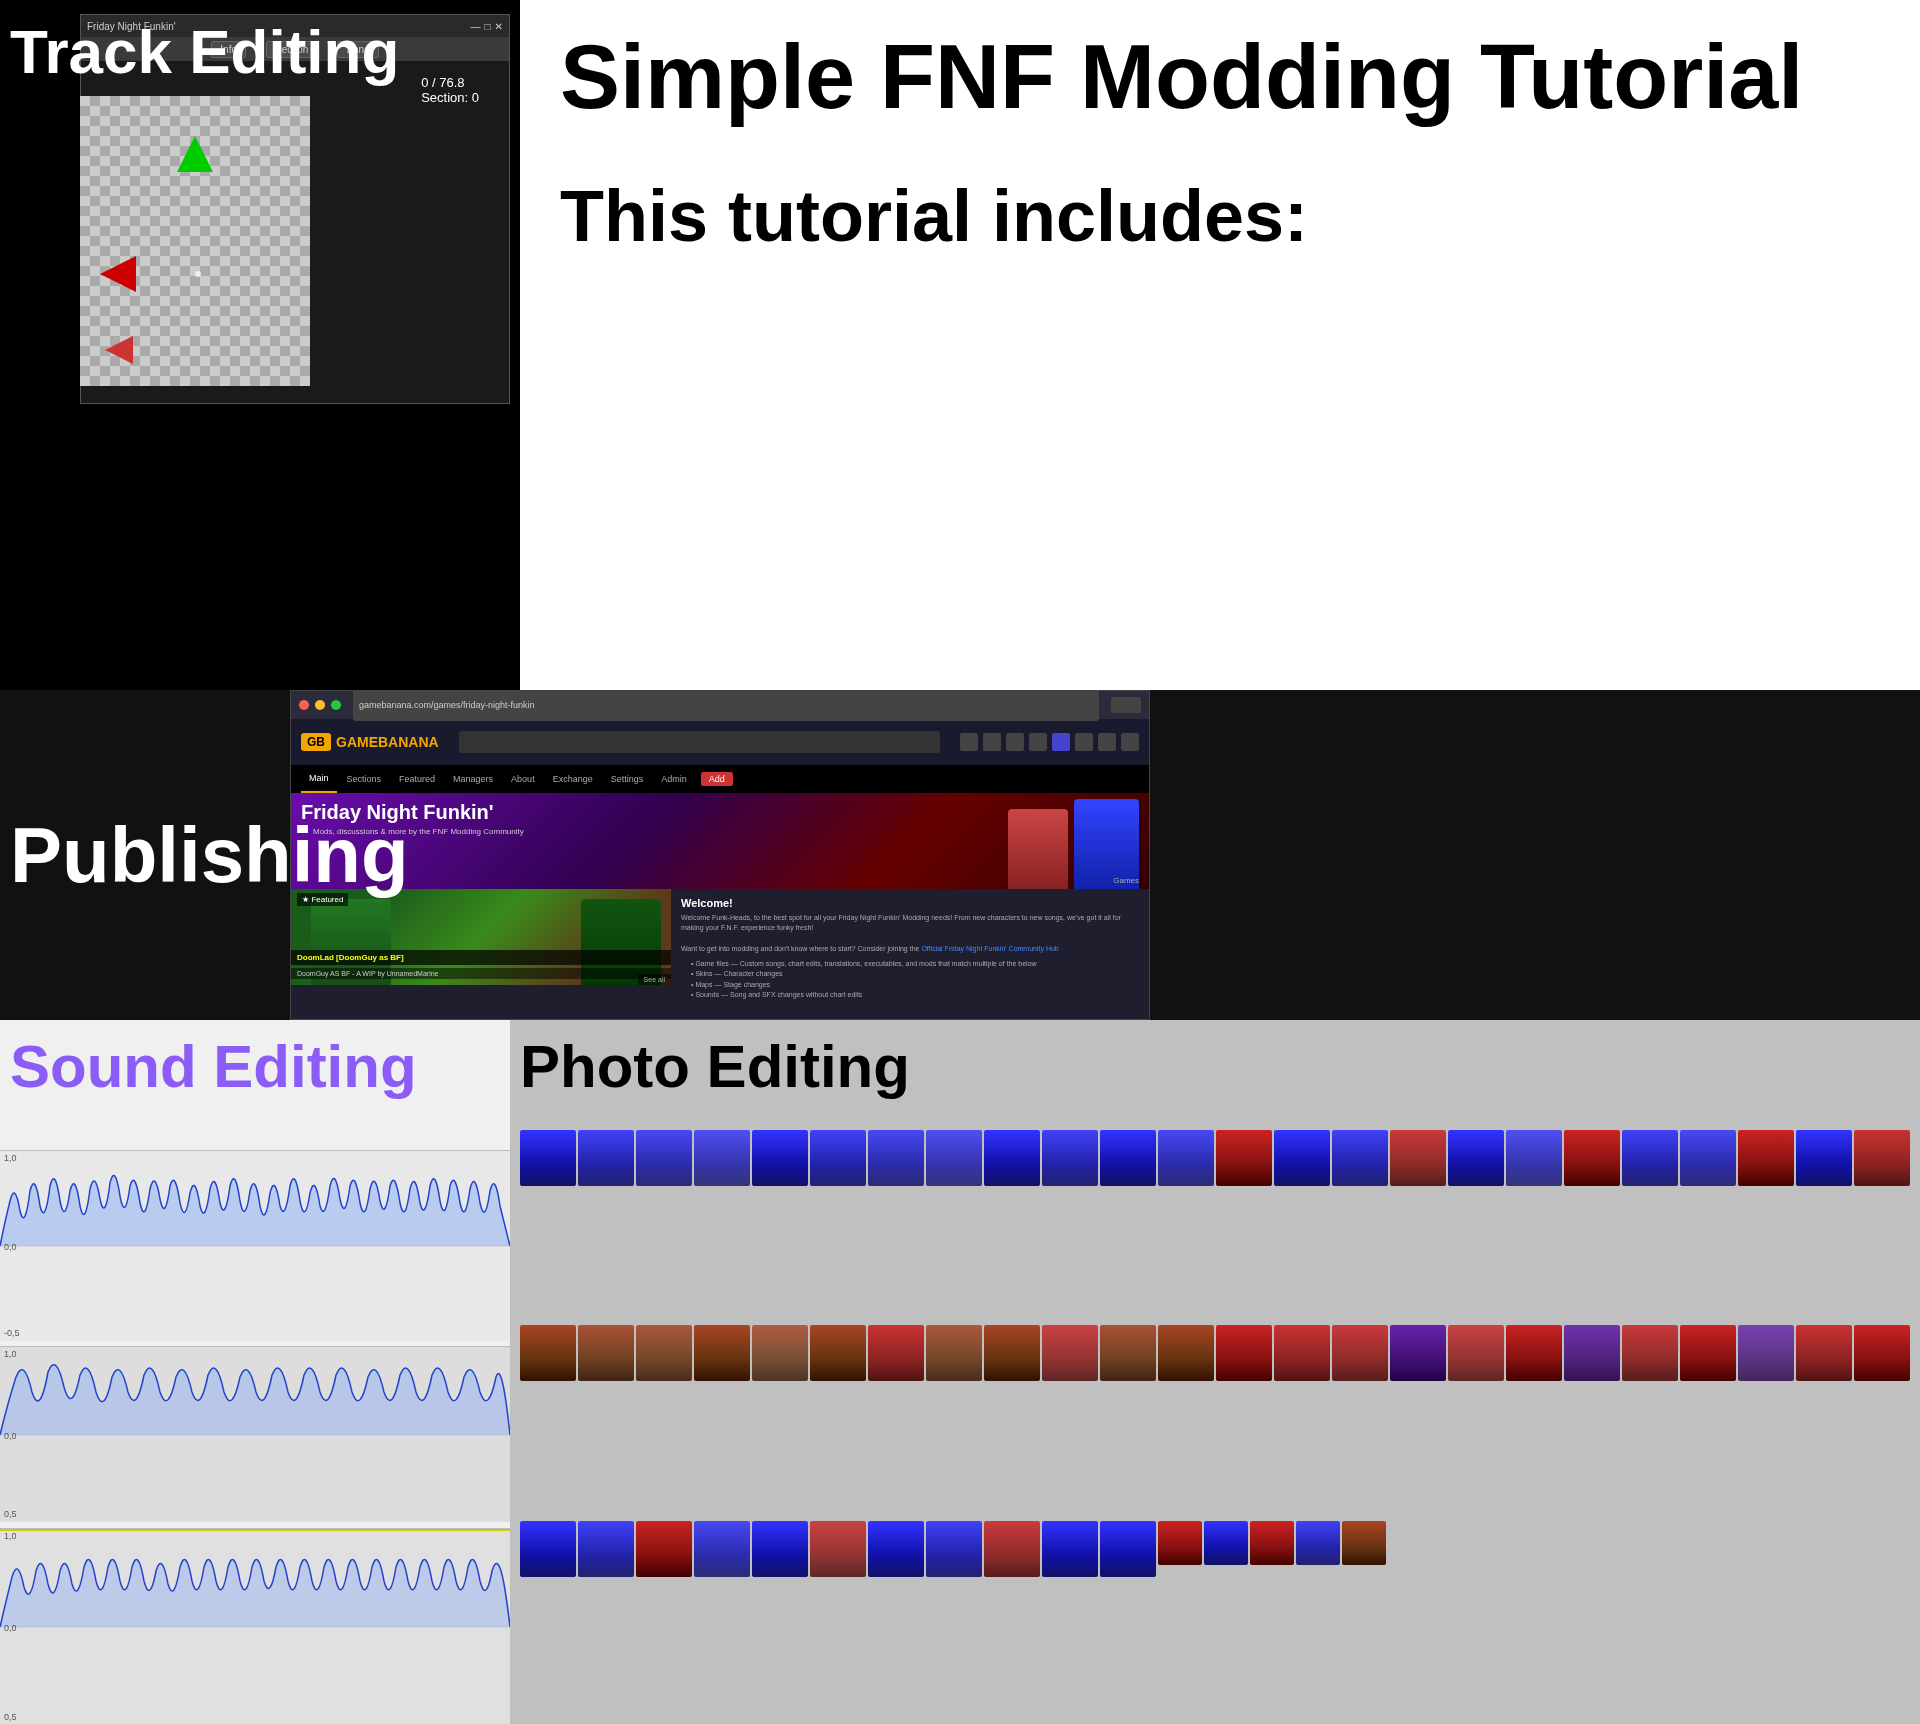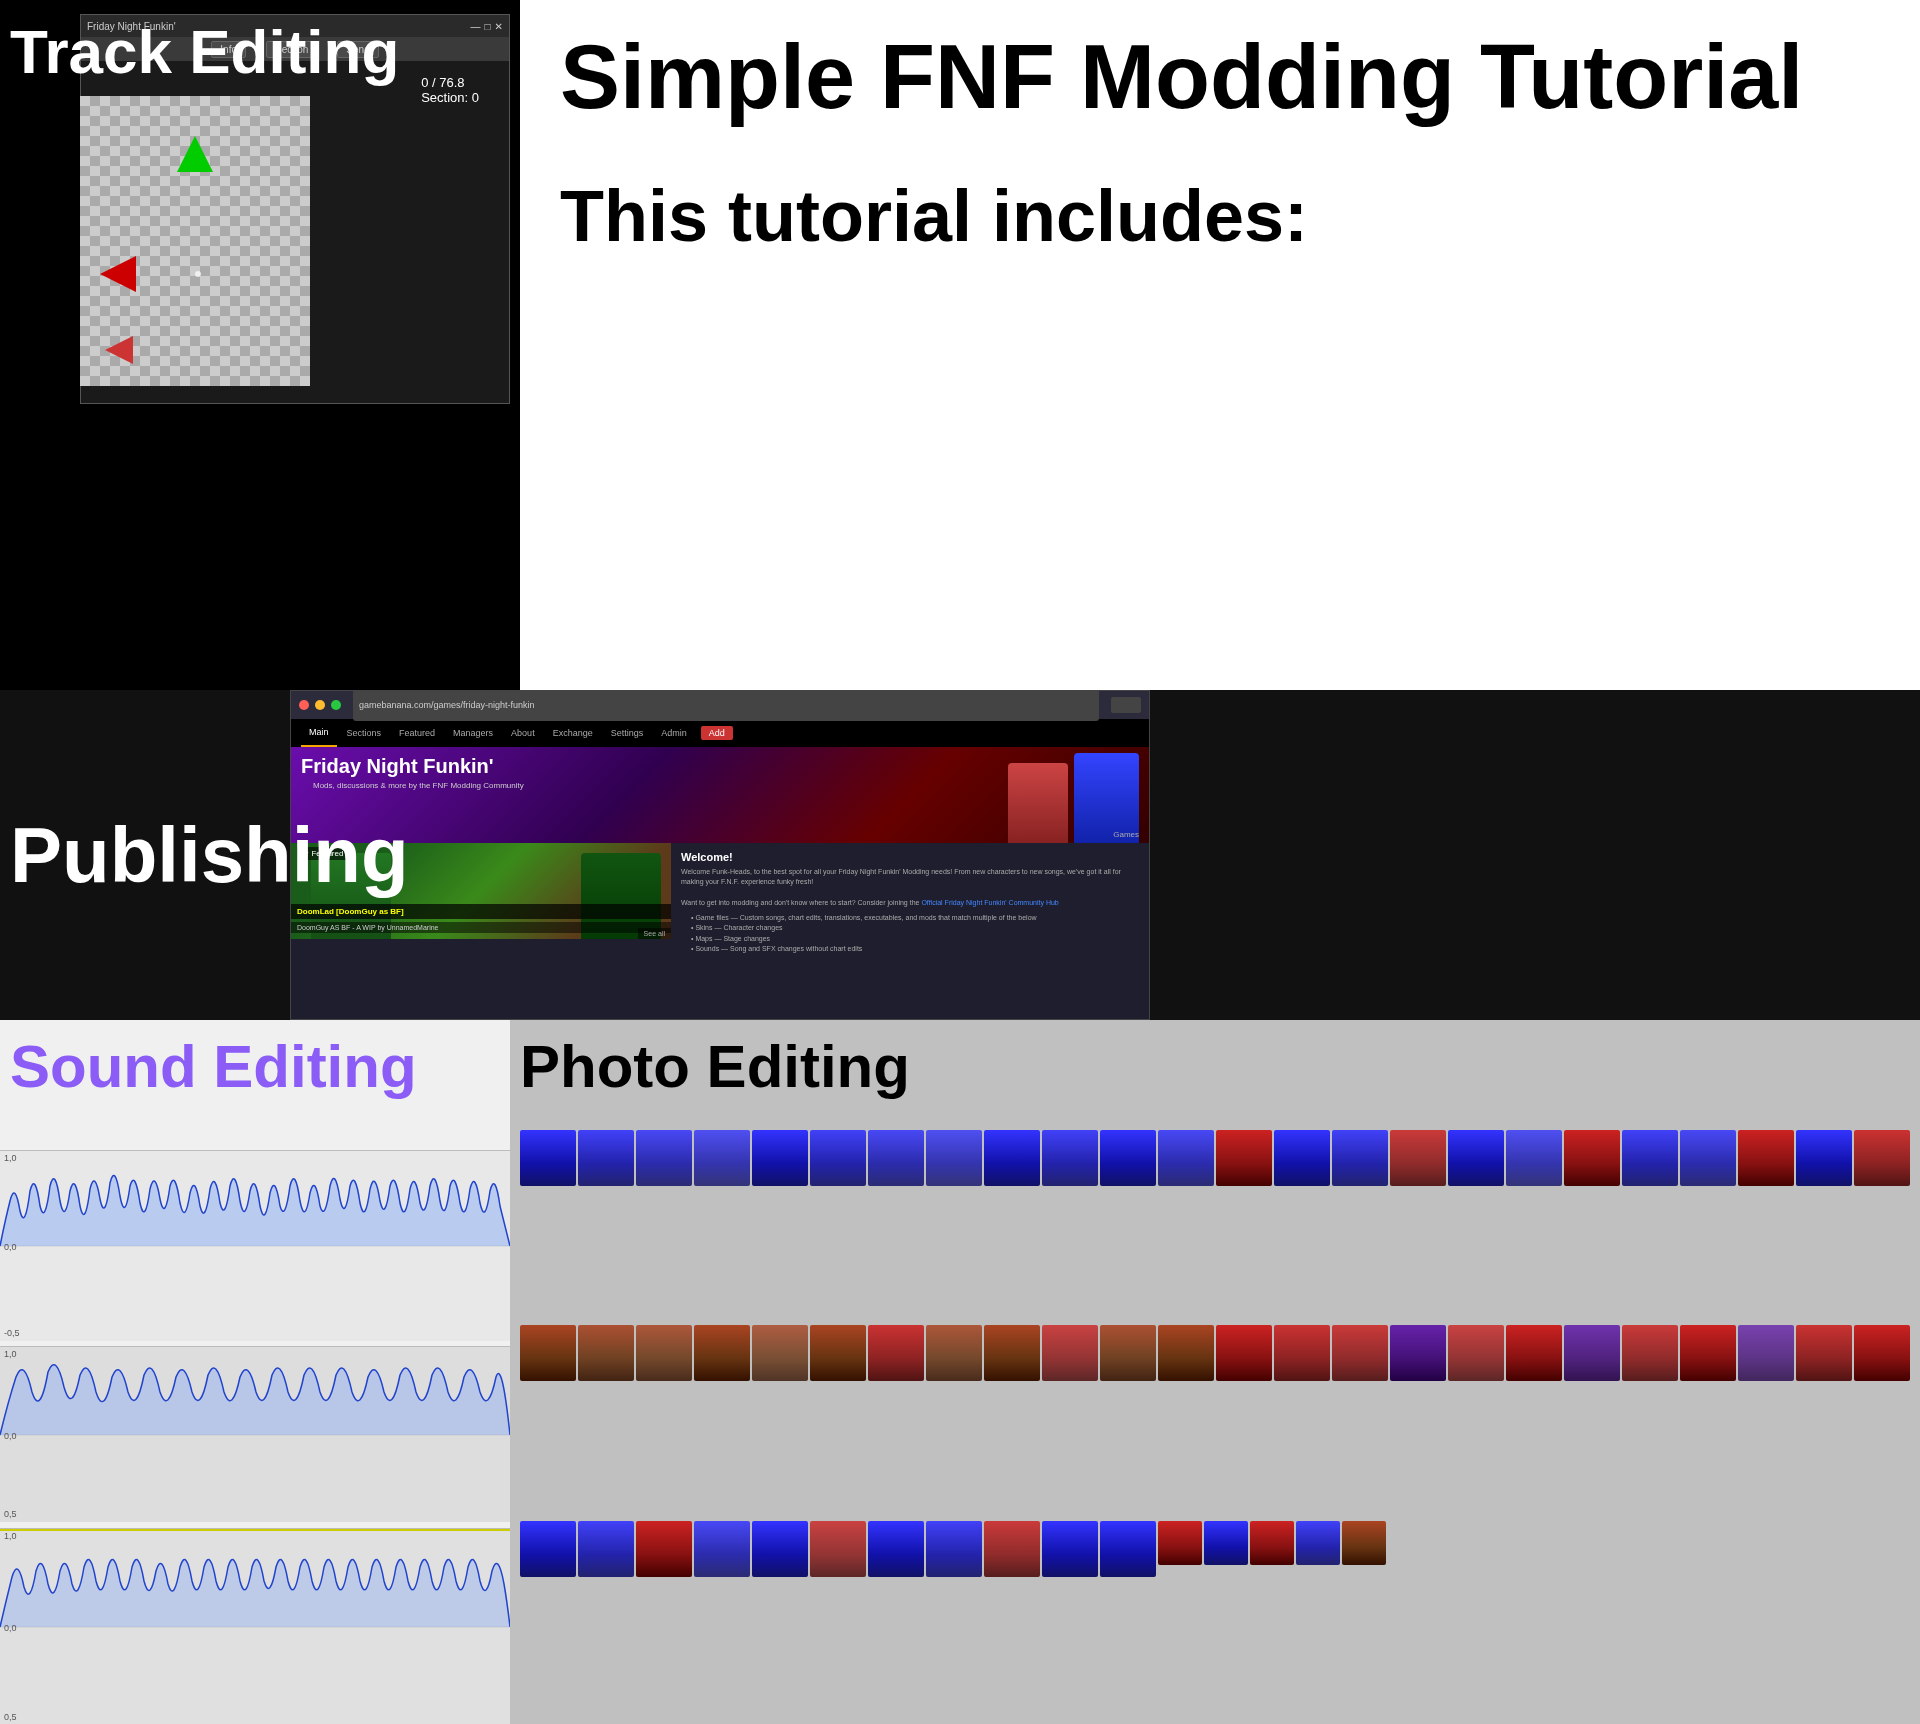--- a/index.html
+++ b/index.html
@@ -551,20 +551,37 @@
     <div class="browser-navbar">
       <div class="nav-dot" style="background:#ff5f57;"></div>
       <div class="nav-dot" style="background:#febc2e;"></div>
       <div class="nav-dot" style="background:#28c840;"></div>
       <div class="url-bar">
         <span class="url-text">gamebanana.com/games/friday-night-funkin</span>
       </div>
       <div style="width:30px;height:16px;background:#444;border-radius:2px;"></div>
     </div>
 
+    <div class="gb-header">
+      <div style="display:flex;align-items:center;gap:5px;">
+        <div class="gb-logo">GB</div>
+        <div class="gb-logo-text">GAMEBANANA</div>
+      </div>
+      <div class="gb-search"></div>
+      <div class="gb-icons">
+        <div class="gb-icon-btn"></div>
+        <div class="gb-icon-btn"></div>
+        <div class="gb-icon-btn"></div>
+        <div class="gb-icon-btn"></div>
+        <div class="gb-icon-btn" style="background:#4444cc;"></div>
+        <div class="gb-icon-btn"></div>
+        <div class="gb-icon-btn"></div>
+        <div class="gb-icon-btn"></div>
+      </div>
+    </div>
 
     <div class="gb-nav">
       <div class="gb-nav-item active">Main</div>
       <div class="gb-nav-item">Sections</div>
       <div class="gb-nav-item">Featured</div>
       <div class="gb-nav-item">Managers</div>
       <div class="gb-nav-item">
         <span>About</span>
       </div>
       <div class="gb-nav-item">Exchange</div>

